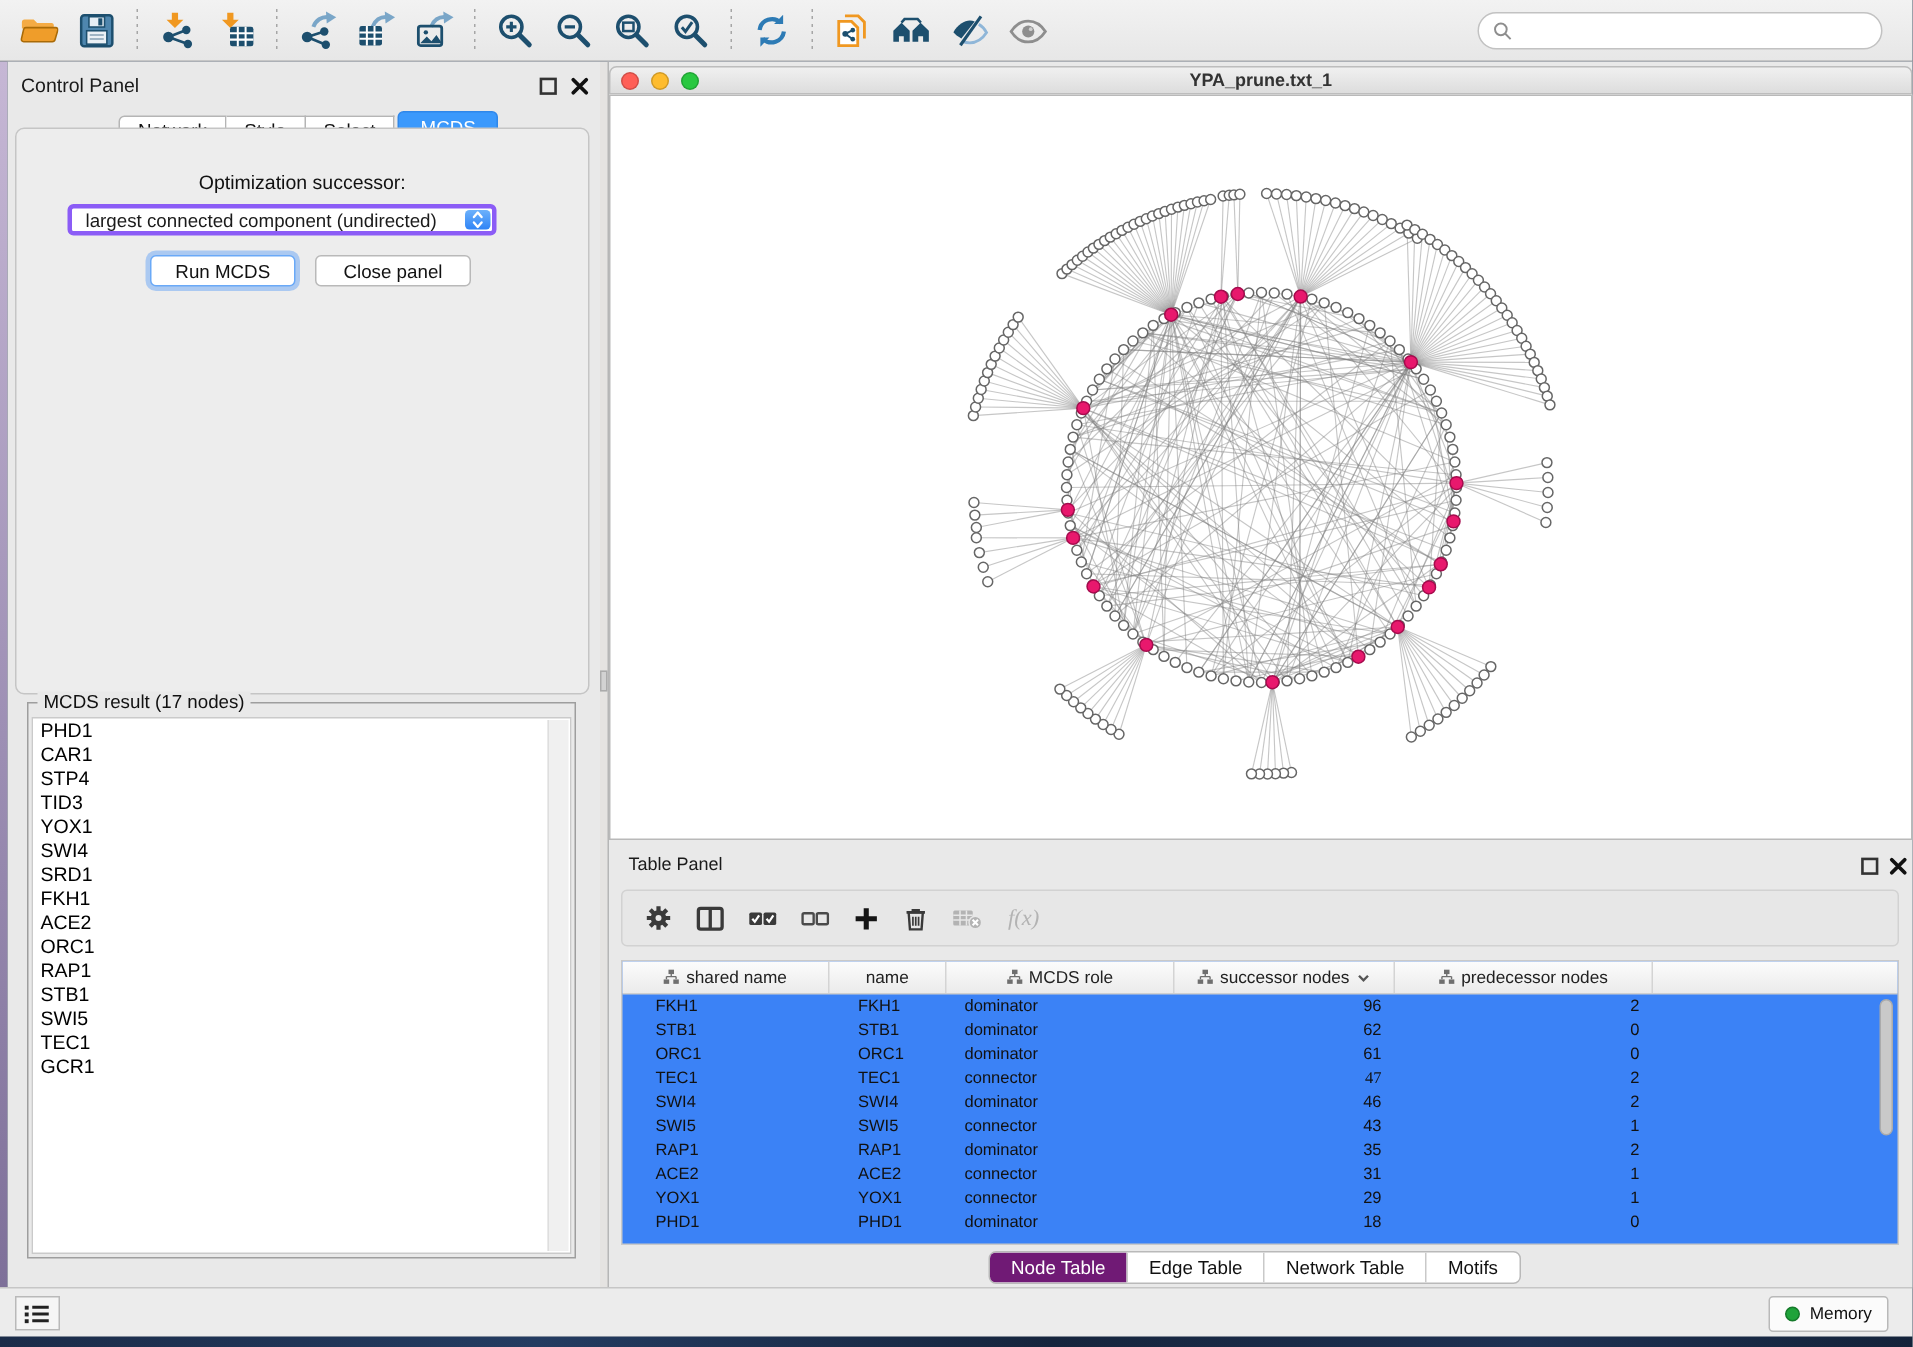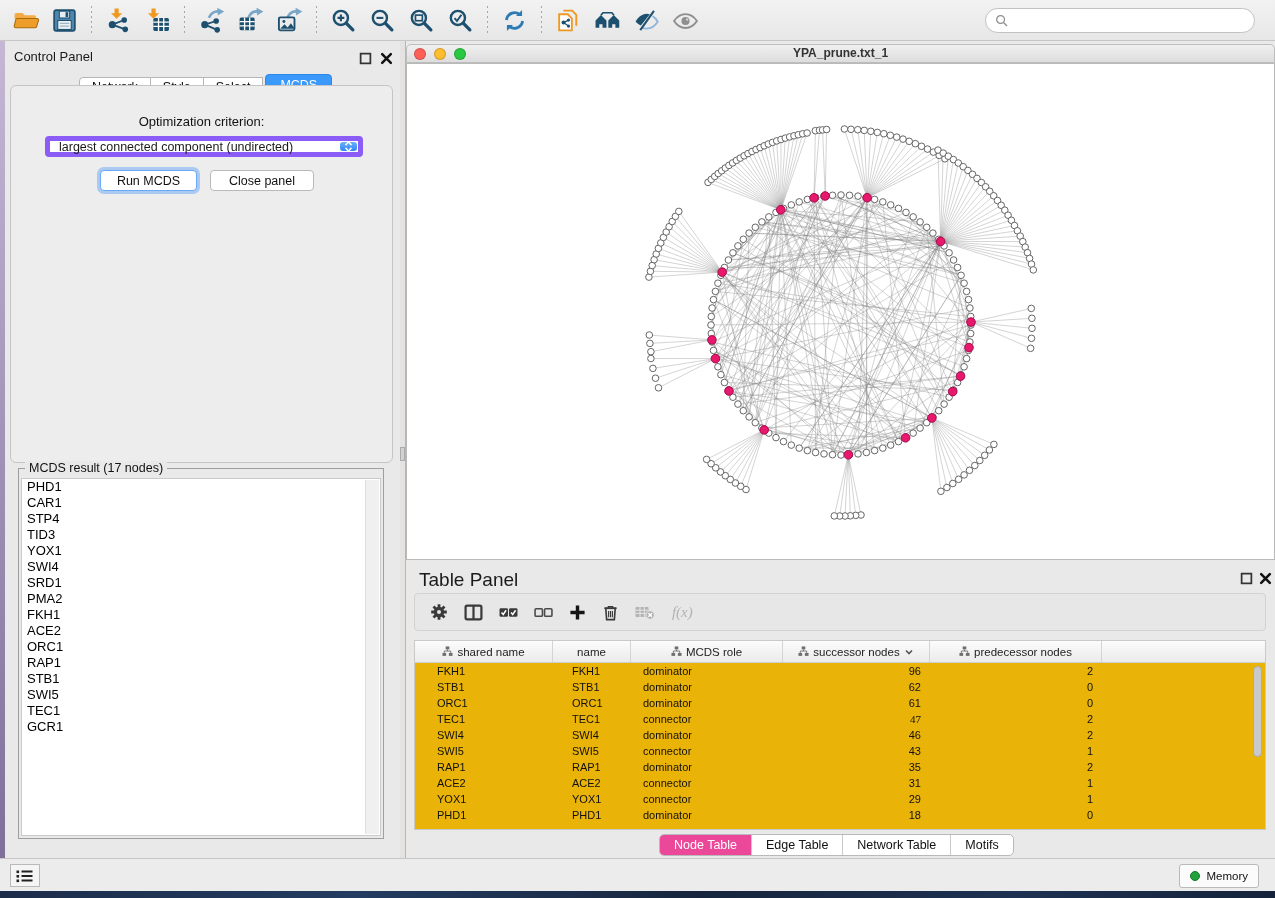--- a/index.html
+++ b/index.html
@@ -33,22 +33,22 @@
   .cp-tabs { position:absolute; left:74px; top:32px; height:23px; display:flex; align-items:flex-end; }
   .cp-tab { height:19px; line-height:18px; padding:0 12px; background:#fff; border:1px solid #b5b5b5;
     border-left:none; font-size:12.5px; color:#111; }
   .cp-tab.first { border-left:1px solid #b5b5b5; border-radius:4px 0 0 4px; }
   .cp-tab.active { background:#3b99fc; color:#fff; border:1px solid #2f87ea; border-radius:4px;
     height:22px; line-height:21px; margin-left:2px; padding:0 14px; }
 
   .cp-box { position:absolute; left:5px; top:44px; width:383px; height:378px;
     background:#ededed; border:1px solid #c5c5c5; border-radius:6px; }
   .opt-label { position:absolute; top:28px; width:100%; text-align:center; font-size:13px; color:#111; }
-  .opt-select { position:absolute; left:34px; top:50px; width:318px; height:21px; background:#fff;
-    border:5px solid #8b5cf6; border-radius:4px; font-size:12.5px; display:flex; align-items:center;
+  .opt-select { position:absolute; left:34px; top:50px; width:286px; height:21px; background:#fff;
+    border:3px solid #8b5cf6; border-radius:4px; font-size:12.5px; display:flex; align-items:center;
     padding-left:9px; }
   .opt-stepper { position:absolute; right:1px; top:1px; bottom:1px; width:17px; border-radius:3px;
     background:linear-gradient(#6db1fb,#2f84f6); display:flex; align-items:center; justify-content:center; }
   .aq-btn { position:absolute; height:21px; background:#fff; border:1px solid #b9b9b9; border-radius:4px;
     font-size:12.5px; color:#111; display:flex; align-items:center; justify-content:center; font-family:inherit; }
   .aq-btn.focus { border-color:#6aa9f7; box-shadow:0 0 0 3px rgba(91,157,246,.45); }
 
   .result-group { position:absolute; left:13px; top:427px; width:366px; height:371px; border:1px solid #9e9e9e; }
   .result-legend { position:absolute; top:-8px; left:6px; background:#e9e9e9; padding:0 4px; font-size:12.5px; color:#111; }
   .result-list { position:absolute; left:2px; right:2px; top:9px; bottom:2px; background:#fff;
@@ -64,39 +64,39 @@
   .right-pane { position:absolute; left:406px; top:41px; width:869px; height:817px; background:#e9e9e9; }
   .net-titlebar { position:absolute; left:0; top:3px; width:869px; height:19px;
     background:linear-gradient(#f0f0f0,#dddddd); border:1px solid #bdbdbd; border-radius:5px 5px 0 0; }
   .traffic { position:absolute; left:7px; top:3px; display:flex; gap:8px; }
   .light { width:12px; height:12px; border-radius:50%; border:1px solid rgba(0,0,0,.18); }
   .net-title { width:100%; text-align:center; font-size:12px; font-weight:700; color:#333; line-height:17px; }
   .net-canvas { position:absolute; left:0; top:22px; width:869px; height:497px; background:#fff; border:1px solid #b9b9b9; }
 
   
   .table-panel { position:absolute; left:0; top:519px; width:869px; height:298px; background:#e9e9e9; }
-  .tp-title { position:absolute; left:13px; top:9px; font-size:19px; color:#1a1a1a; }
+  .tp-title { position:absolute; left:13px; top:9px; font-size:12px; color:#1a1a1a; }
   .tp-toolbar { position:absolute; left:8px; top:33px; width:852px; height:38px; background:#e7e7e7;
     border:1px solid #d2d2d2; border-radius:4px; display:flex; align-items:center; gap:16px; padding-left:15px; }
   .tp-tool { display:flex; align-items:center; justify-content:center; }
-  .tp-table { position:absolute; left:8px; top:80px; width:852px; height:190px; background:#eab308; border:1px solid #c9c9c9; }
+  .tp-table { position:absolute; left:8px; top:80px; width:852px; height:190px; background:#3b82f6; border:1px solid #c9c9c9; }
   .tp-head { display:flex; height:22px; background:linear-gradient(#fcfcfc,#ebebeb); border-bottom:1px solid #cfcfcf; }
   .tp-hcell { display:flex; align-items:center; justify-content:center; gap:4px; font-size:11.5px; color:#222;
     border-right:1px solid #d4d4d4; height:100%; }
   .tp-row { display:flex; height:16px; }
   .tp-cell { font-size:11px; color:#111; line-height:16px; white-space:nowrap; overflow:hidden; }
   .tp-cell.c0 { padding-left:22px; } .tp-cell.c1 { padding-left:19px; } .tp-cell.c2 { padding-left:12px; }
   .tp-cell.c3 { text-align:right; padding-right:9px; } .tp-cell.c4 { text-align:right; padding-right:9px; }
   .tp-scroll { position:absolute; top:25px; right:3px; width:9px; height:91px; background:#c9c9c9;
     border:1px solid #ababab; border-radius:5px; }
   .tp-tabs { position:absolute; left:253px; top:274px; height:22px; display:flex; border:1px solid #b9b9b9;
     border-radius:5px; overflow:hidden; background:#fff; }
   .tp-tab { padding:0 14px; line-height:21px; font-size:12.5px; border-left:1px solid #c9c9c9; color:#111; }
   .tp-tab.first { border-left:none; }
-  .tp-tab.active { background:#ec4899; color:#fff; }
+  .tp-tab.active { background:#701a75; color:#fff; }
 
   
   .statusbar { position:absolute; left:0; top:858px; width:1275px; height:33px; background:#ececec; border-top:1px solid #c6c6c6; }
   .sb-list { position:absolute; left:10px; top:5px; width:30px; height:23px; background:#f5f5f5;
     border:1px solid #b9b9b9; display:flex; align-items:center; justify-content:center; }
   .sb-mem { position:absolute; right:16px; top:5px; height:24px; padding:0 10px; background:#fbfbfb;
     border:1px solid #b9b9b9; border-radius:3px; display:flex; align-items:center; gap:6px; font-size:11.5px; color:#111; }
   .mem-dot { width:10px; height:10px; border-radius:50%; background:#1fa33a; border:1px solid #157a2a; }
 </style>
 </head>
@@ -261,21 +261,21 @@
   </div>
 
   <div class="cp-tabs" id="cp-tabs">
       <div class="cp-tab first">Network</div>
       <div class="cp-tab">Style</div>
       <div class="cp-tab">Select</div>
       <div class="cp-tab active">MCDS</div>
     </div>
 
   <div class="cp-box">
-    <div class="opt-label">Optimization criterion:</div>
+    <div class="opt-label">Optimization successor:</div>
     <div class="opt-select">
       <span>largest connected component (undirected)</span>
       <span class="opt-stepper">
         <svg viewBox="0 0 12 18" width="11" height="17">
             <path d="M3.2 7L6 3.8 8.8 7M3.2 11L6 14.2 8.8 11" fill="none" stroke="#fff" stroke-width="1.7" stroke-linecap="round" stroke-linejoin="round"></path>
           </svg>
       </span>
     </div>
     <button class="aq-btn focus" style="left:89px;top:84px;width:97px;">Run MCDS</button>
     <button class="aq-btn" style="left:199px;top:84px;width:104px;">Close panel</button>
@@ -285,21 +285,20 @@
     <div class="result-legend">MCDS result (17 nodes)</div>
     <div class="result-list" id="mcds-list">
 
     <div class="result-item">PHD1</div>
         <div class="result-item">CAR1</div>
         <div class="result-item">STP4</div>
         <div class="result-item">TID3</div>
         <div class="result-item">YOX1</div>
         <div class="result-item">SWI4</div>
         <div class="result-item">SRD1</div>
-        <div class="result-item">PMA2</div>
         <div class="result-item">FKH1</div>
         <div class="result-item">ACE2</div>
         <div class="result-item">ORC1</div>
         <div class="result-item">RAP1</div>
         <div class="result-item">STB1</div>
         <div class="result-item">SWI5</div>
         <div class="result-item">TEC1</div>
         <div class="result-item">GCR1</div>
         <div class="result-scroll"></div>
       </div>

